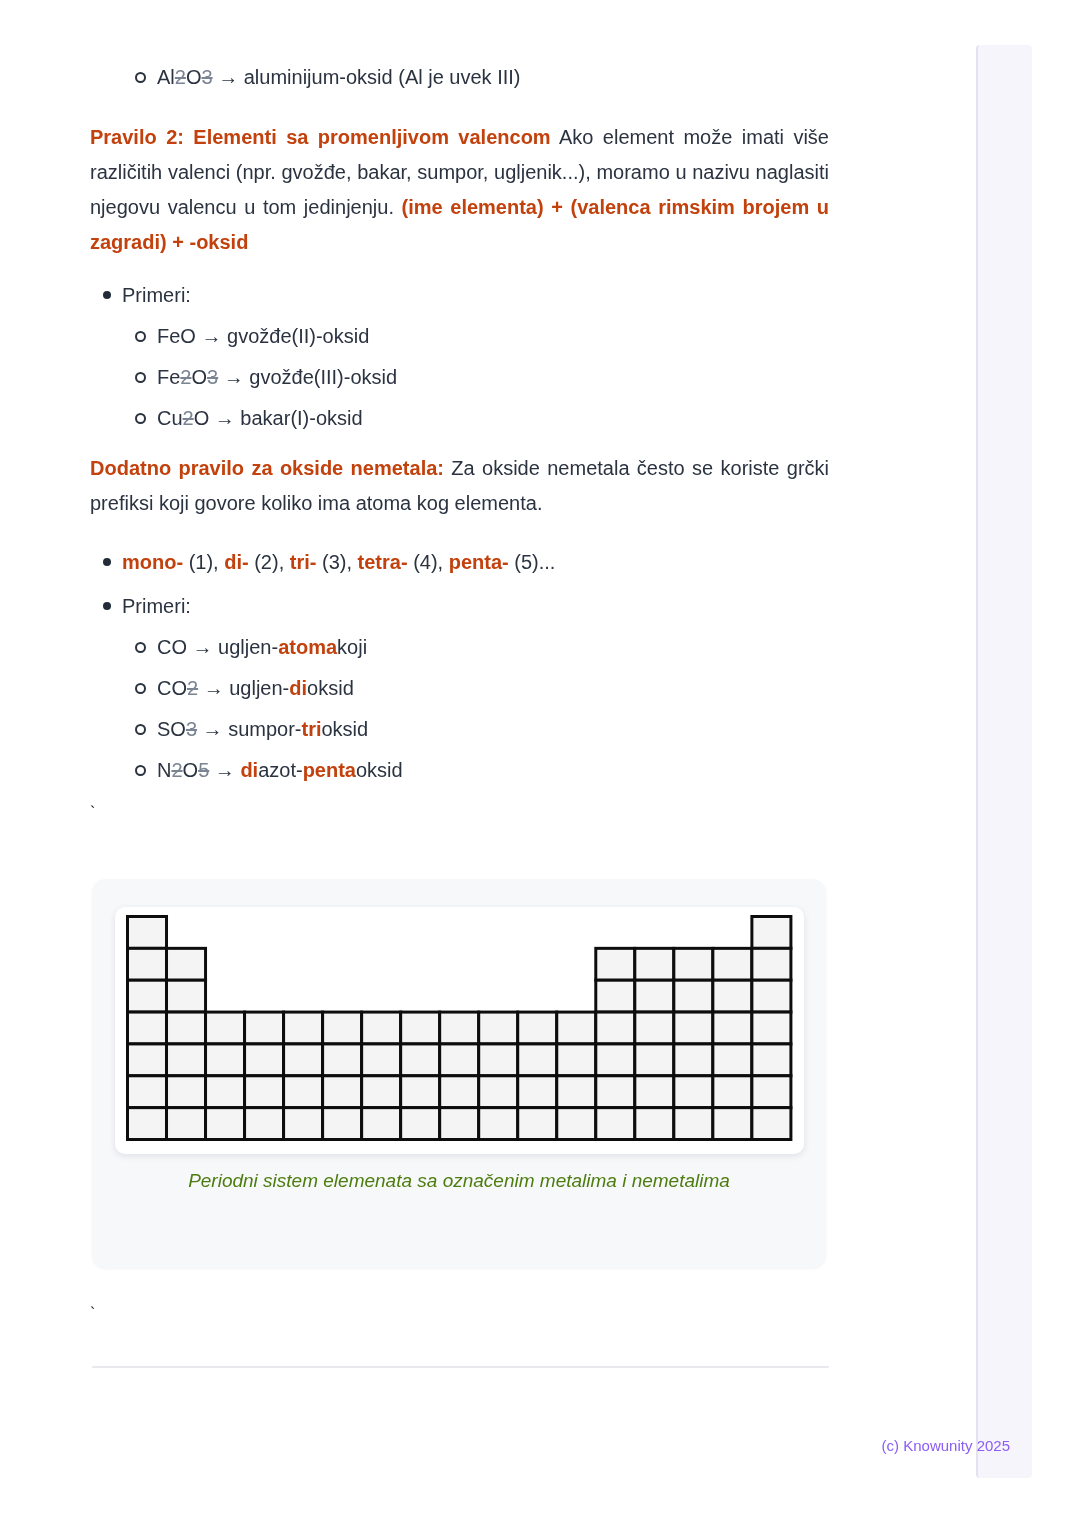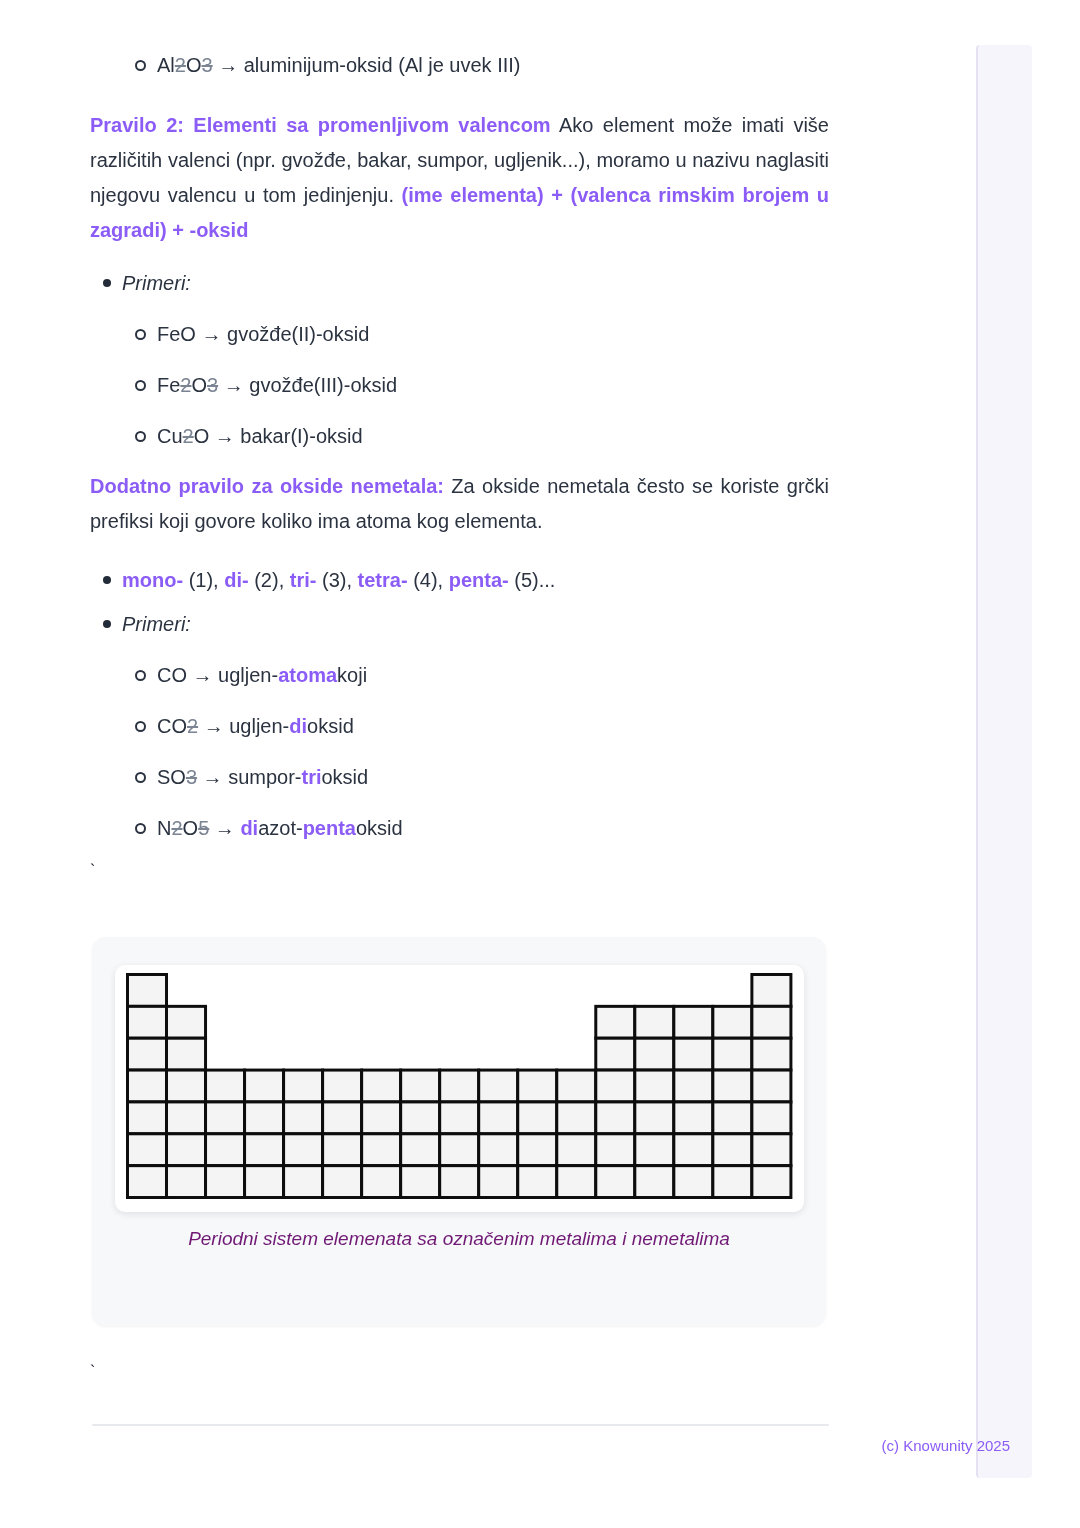--- a/index.html
+++ b/index.html
@@ -1,64 +1,64 @@
 <!DOCTYPE html>
 <html><head>
 <meta charset="utf-8">
 <style>
   html,body{margin:0;padding:0;}
   body{
     width:1080px;height:1528px;position:relative;background:#ffffff;
     font-family:"Liberation Sans","DejaVu Sans",sans-serif;
     color:#2b3341;overflow:hidden;
   }
-  .content{position:absolute;left:90px;top:0;width:739px;}
+  .content{position:absolute;left:90px;top:12px;width:739px;}
 
   
   .para{font-size:20px;line-height:35px;text-align:justify;margin:0;color:#2b3341;}
   .p1{margin-top:26px;}
   .p2{margin-top:16px;}
 
   
   .seg-n{}
-  .seg-b{font-weight:700;color:#8b5cf6;}
-  .seg-i{font-style:italic;}
+  .seg-b{font-weight:700;color:#c2410c;}
+  .seg-i{}
   .seg-s{color:#7b8493;text-decoration:line-through;text-decoration-thickness:2px;}
 
   
   .bullet-row{position:relative;font-size:20px;line-height:34px;}
   .lvl1{padding-left:32px;}
   .lvl1 .dot{position:absolute;left:13px;top:13px;width:8px;height:8px;border-radius:50%;background:#222b38;}
   .lvl2{padding-left:67px;}
   .lvl2 .ring{position:absolute;left:45px;top:12px;width:11px;height:11px;border:2px solid #2b3341;border-radius:50%;box-sizing:border-box;background:transparent;}
   .intro{margin-top:48px;}
   .g1{margin-top:18px;}
   .g2{margin-top:24px;}
   .bullet-row + .bullet-row{margin-top:10px;}
-  .sublist .bullet-row{margin-top:17px;}
+  .sublist .bullet-row{margin-top:7px;}
 
   
   .stray{font-size:16px;line-height:20px;margin-top:16px;color:#1c2430;}
   .s2{margin-top:36px;}
 
   
   .card{
     margin:56px 0 0 2px;width:734px;height:389px;box-sizing:border-box;
     background:#f7f8fa;border-radius:14px;padding:28px 22px 0;
     box-shadow:0 1px 3px rgba(16,24,40,.05);
   }
   .panel{
     width:689px;height:247px;box-sizing:border-box;margin:0 auto;
     background:#ffffff;border-radius:10px;padding:8px 11px;
     box-shadow:0 2px 7px rgba(16,24,40,.10);
   }
   .pt{display:block;width:667px;height:226px;}
   .caption{
     margin-top:13px;text-align:center;font-size:19px;font-style:italic;
-    color:#701a75;line-height:27px;
+    color:#4d7c0f;line-height:27px;
   }
 
   
   .divider{border:none;height:2px;background:#e7e9ec;border-radius:2px;margin:42px 0 0 2px;width:737px;}
 
   
   .side-strip{
     position:absolute;left:976px;top:45px;width:54px;height:1433px;
     background:#f7f5fc;border-left:2px solid #e6e0f3;border-radius:4px;z-index:0;
   }

